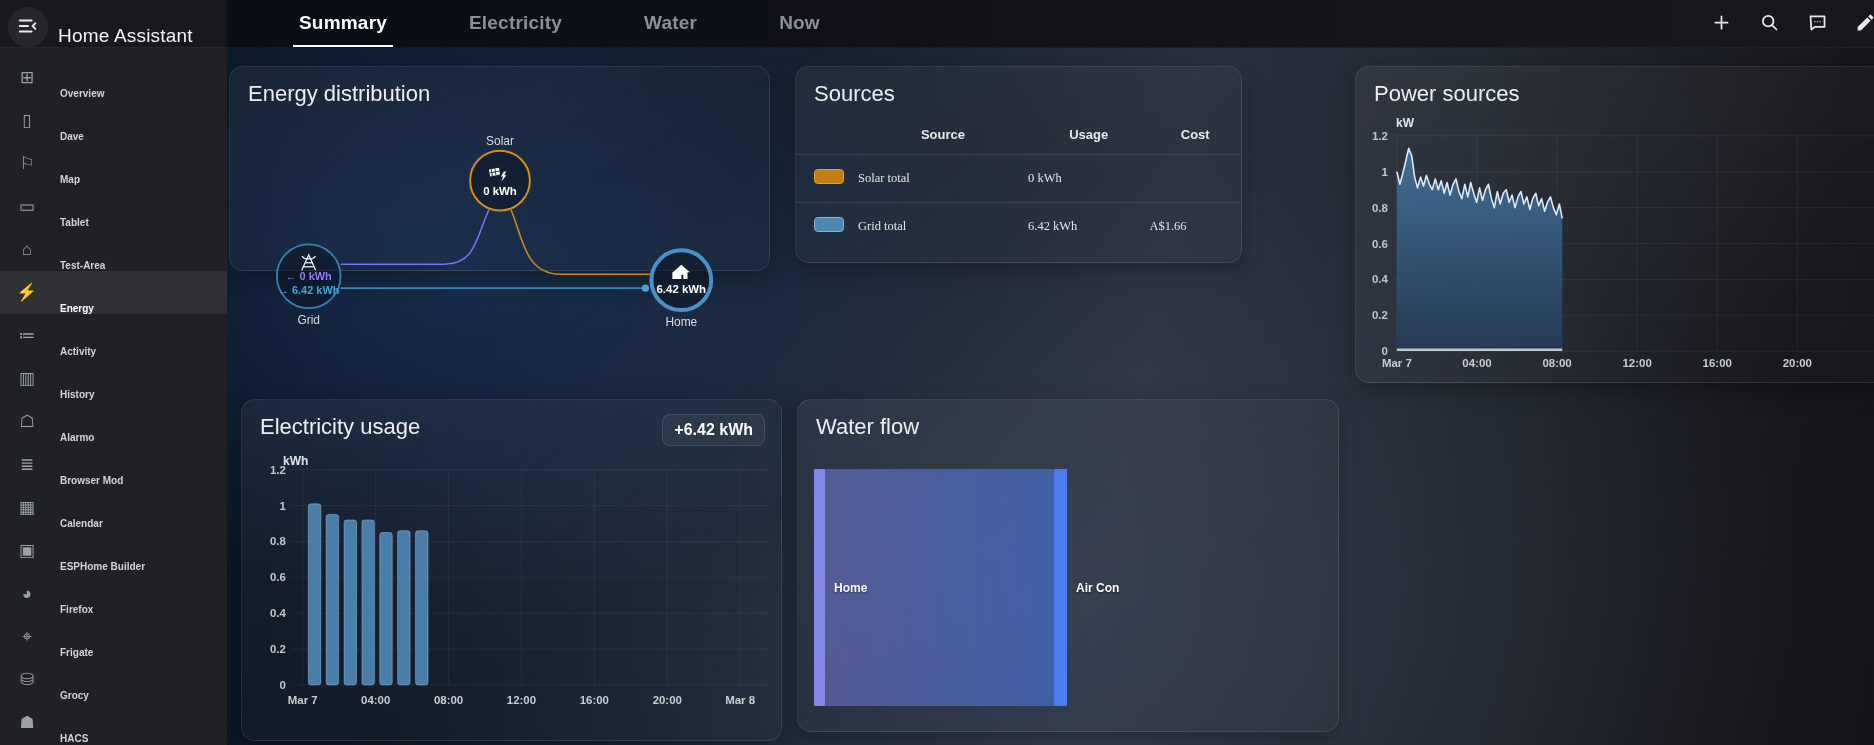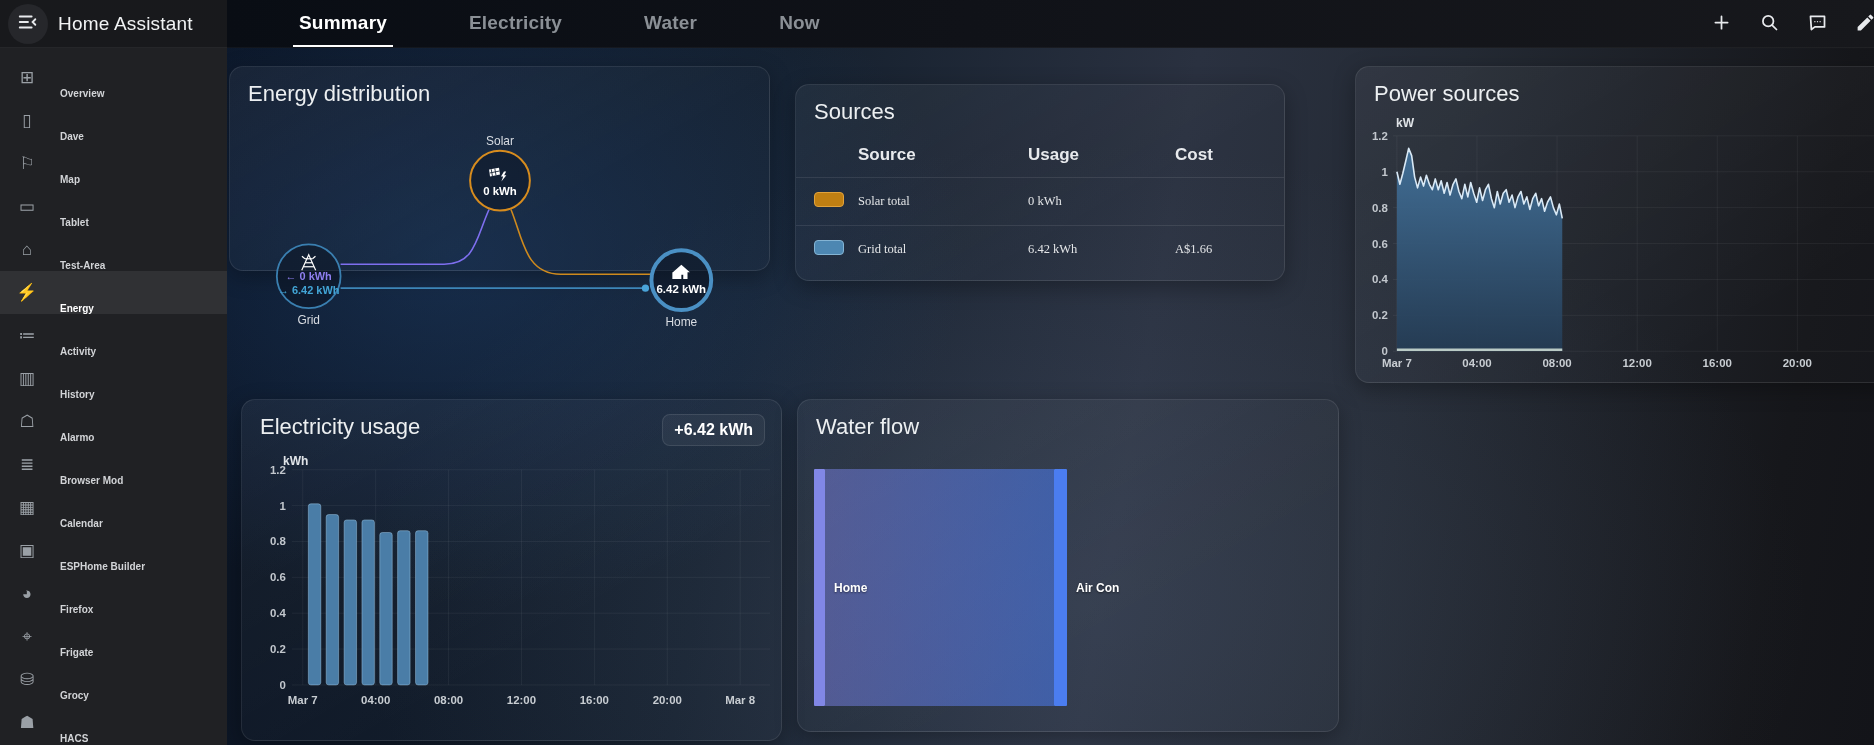--- a/index.html
+++ b/index.html
@@ -8,21 +8,21 @@
     position:relative; width:1874px; height:745px; overflow:hidden;
     font-family:"Liberation Sans", sans-serif; color:#e8eaed;
     background:#101116;
   }
   
   .sidebar {
     position:absolute; left:0; top:0; width:227px; height:745px;
     background:#202124; z-index:5;
   }
   .sidebar-header {
-    height:48px; display:flex; align-items:center; gap:10px; padding-left:8px;
+    height:48px; display:flex; align-items:flex-end; gap:10px; padding-left:8px;
     background:#18191c; border-bottom:1px solid rgba(255,255,255,0.06);
   }
   .menu-btn {
     width:40px; height:40px; border-radius:50%; background:#26272b;
     display:flex; align-items:center; justify-content:center; cursor:pointer;
     border:none; color:#e8eaed;
   }
   .app-title { font-size:19px; font-weight:500; color:#f1f3f4; letter-spacing:.2px; }
   .sidebar-list { list-style:none; padding-top:8px; }
   .side-item {
@@ -71,24 +71,24 @@
     background:linear-gradient(150deg, rgba(255,255,255,0.05), rgba(255,255,255,0.012) 65%);
     border:1px solid rgba(255,255,255,0.09);
     box-shadow:0 6px 22px rgba(0,0,0,0.30);
   }
   .card-title { font-size:22px; font-weight:400; color:#eceff1; padding:14px 18px 0 18px; }
   .unit-lbl { position:absolute; font-size:12px; font-weight:700; color:#e0e4e8; }
   
   #card-energy { left:2px; top:18px; width:541px; height:205px; }
   #energy-svg { position:absolute; inset:0; }
   
-  #card-sources { left:568px; top:36px; width:490px; height:197px; }
+  #card-sources { left:568px; top:18px; width:447px; height:197px; }
   .src-table { width:100%; margin-top:10px; border-collapse:collapse; }
   .src-table th {
-    text-align:left; font-size:17px; font-weight:700; color:#e8eaed;
+    text-align:center; font-size:13px; font-weight:700; color:#e8eaed;
     padding:10px 0 12px 0;
   }
   .src-table td { font-size:12.5px; color:#e4e6e8; padding:14px 0;font-family:Liberation Serif, serif; }
   .src-table tr.data-row { border-top:1px solid rgba(255,255,255,0.09); }
   .col-source { width:170px; padding-left:60px !important; }
   .col-swatch { width:62px; padding-left:18px !important; }
   .swatch { width:30px; height:15px; border-radius:4px; display:inline-block; }
   
   #card-power { left:1128px; top:18px; width:770px; height:317px; }
   #power-svg { position:absolute; inset:0; }

